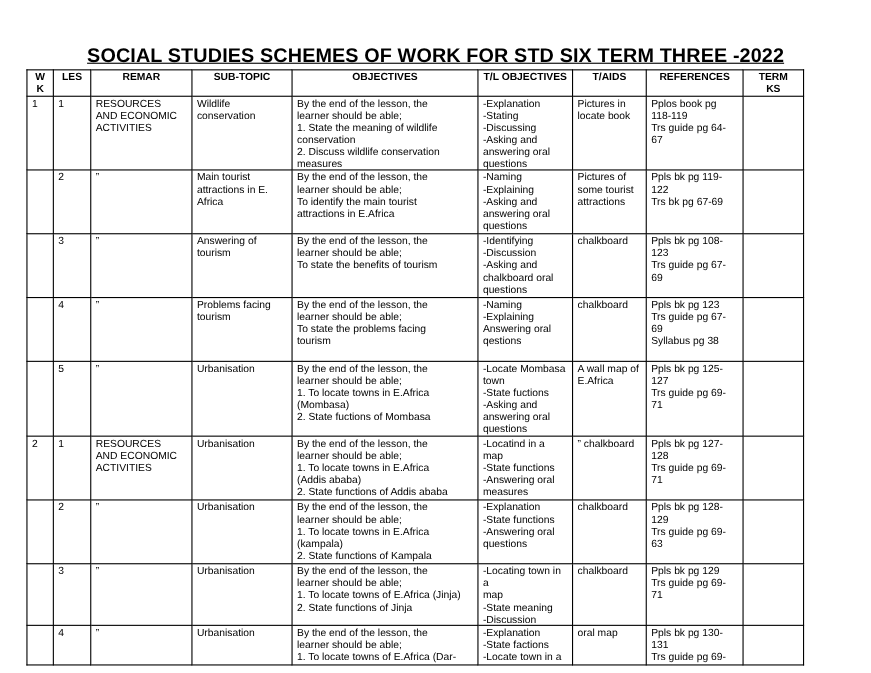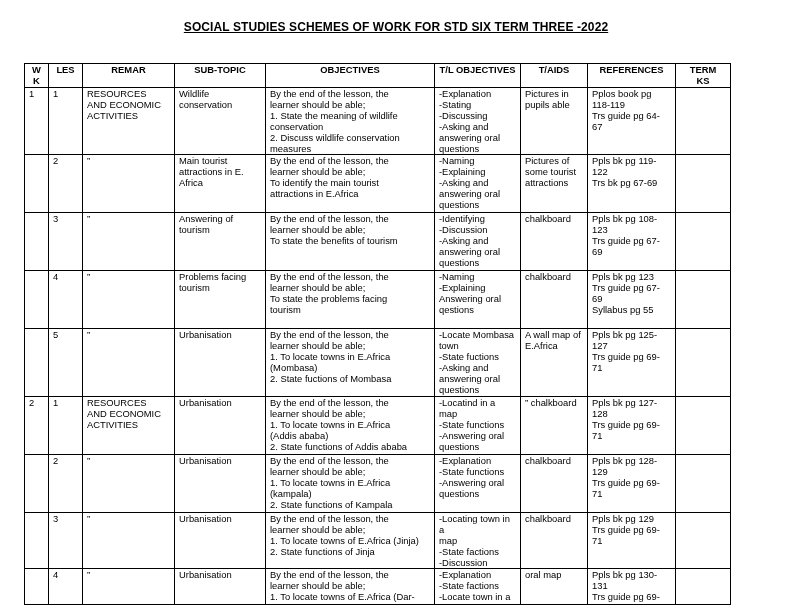--- a/index.html
+++ b/index.html
@@ -1,17 +1,17 @@
 <!DOCTYPE html>
 <html><head>
 <meta charset="utf-8">
 <style>
   html, body { margin:0; padding:0; background:#ffffff; }
   body { width:792px; height:612px; position:relative; overflow:hidden; font-family:"Liberation Sans", sans-serif; color:#000; }
-  .title { position:absolute; left:0; top:20px; width:792px; text-align:center; font-weight:bold; font-size:12px; text-decoration:underline; letter-spacing:0.1px; }
+  .title { position:absolute; left:0; top:40px; width:792px; text-align:center; font-weight:bold; font-size:18px; text-decoration:underline; letter-spacing:0.1px; }
   table.scheme { position:absolute; left:24px; top:63px; border-collapse:collapse; table-layout:fixed; font-size:9.4px; line-height:11px; }
   table.scheme td, table.scheme th { border:1px solid #000; vertical-align:top; padding:0 4px; overflow:hidden; }
   table.scheme th { font-weight:bold; text-align:center; vertical-align:top; padding-top:1px; height:22px; line-height:10.5px; }
   .cell { white-space:pre-line; }
 </style>
 </head>
 <body>
 
 <div class="title">SOCIAL STUDIES SCHEMES OF WORK FOR STD SIX TERM THREE -2022</div>
 
@@ -57,21 +57,21 @@
 conservation
 2. Discuss wildlife conservation
 measures</td>
         <td class="cell">-Explanation
 -Stating
 -Discussing
 -Asking and
 answering oral
 questions</td>
         <td class="cell">Pictures in
-pupils able</td>
+locate book</td>
         <td class="cell">Pplos book pg
 118-119
 Trs guide pg 64-
 67</td>
         <td class="cell"></td>
       </tr>
       <tr style="height: 58px;">
         <td class="cell"></td>
         <td class="cell">2</td>
         <td class="cell">”</td>
@@ -100,21 +100,21 @@
         <td class="cell">3</td>
         <td class="cell">”</td>
         <td class="cell">Answering of
 tourism</td>
         <td class="cell">By the end of the lesson, the
 learner should be able;
 To state the benefits of tourism</td>
         <td class="cell">-Identifying
 -Discussion
 -Asking and
-answering oral
+chalkboard oral
 questions</td>
         <td class="cell">chalkboard</td>
         <td class="cell">Ppls bk pg 108-
 123
 Trs guide pg 67-
 69</td>
         <td class="cell"></td>
       </tr>
       <tr style="height: 58px;">
         <td class="cell"></td>
@@ -127,21 +127,21 @@
 To state the problems facing
 tourism</td>
         <td class="cell">-Naming
 -Explaining
 Answering oral
 qestions</td>
         <td class="cell">chalkboard</td>
         <td class="cell">Ppls bk pg 123
 Trs guide pg 67-
 69
-Syllabus pg 55</td>
+Syllabus pg 38</td>
         <td class="cell"></td>
       </tr>
       <tr style="height: 68px;">
         <td class="cell"></td>
         <td class="cell">5</td>
         <td class="cell">”</td>
         <td class="cell">Urbanisation</td>
         <td class="cell">By the end of the lesson, the
 learner should be able;
 1. To locate towns in E.Africa
@@ -169,21 +169,21 @@
 ACTIVITIES</td>
         <td class="cell">Urbanisation</td>
         <td class="cell">By the end of the lesson, the
 learner should be able;
 1. To locate towns in E.Africa
 (Addis ababa)
 2. State functions of Addis ababa</td>
         <td class="cell">-Locatind in a map
 -State functions
 -Answering oral
-questions</td>
+measures</td>
         <td class="cell">” chalkboard</td>
         <td class="cell">Ppls bk pg 127-
 128
 Trs guide pg 69-
 71</td>
         <td class="cell"></td>
       </tr>
       <tr style="height: 58px;">
         <td class="cell"></td>
         <td class="cell">2</td>
@@ -195,35 +195,35 @@
 (kampala)
 2. State functions of Kampala</td>
         <td class="cell">-Explanation
 -State  functions
 -Answering oral
 questions</td>
         <td class="cell">chalkboard</td>
         <td class="cell">Ppls bk pg 128-
 129
 Trs guide pg 69-
-71</td>
+63</td>
         <td class="cell"></td>
       </tr>
       <tr style="height: 47px;">
         <td class="cell"></td>
         <td class="cell">3</td>
         <td class="cell">”</td>
         <td class="cell">Urbanisation</td>
         <td class="cell">By the end of the lesson, the
 learner should be able;
 1. To locate towns of E.Africa (Jinja)
 2. State functions of Jinja</td>
         <td class="cell">-Locating town in a
 map
--State factions
+-State meaning
 -Discussion</td>
         <td class="cell">chalkboard</td>
         <td class="cell">Ppls bk pg 129
 Trs guide pg 69-
 71</td>
         <td class="cell"></td>
       </tr>
       <tr style="height: 36px;">
         <td class="cell"></td>
         <td class="cell">4</td>

